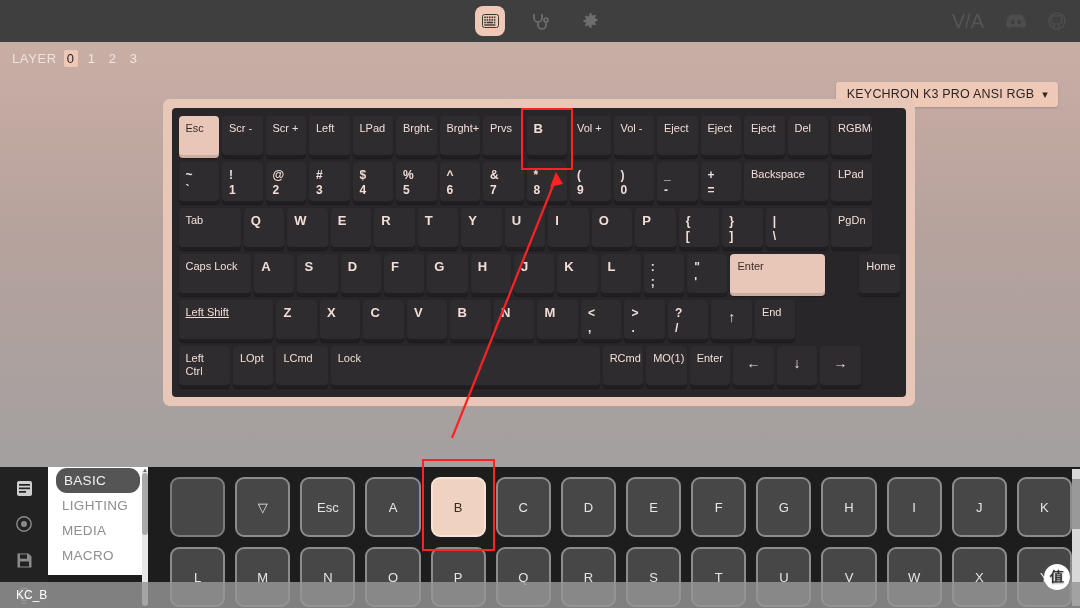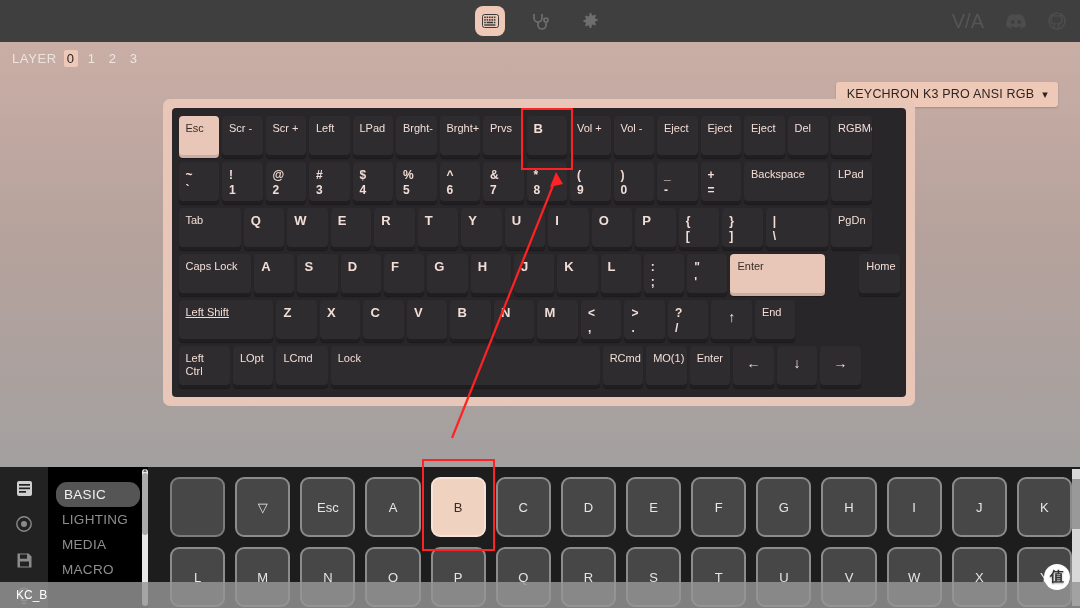--- a/index.html
+++ b/index.html
@@ -115,23 +115,23 @@
     background:#1d1d1d;
   }
   .iconrail {
     position:absolute; left:0; top:0; width:48px; height:141px;
     background:#222;
     display:flex; flex-direction:column; align-items:center; padding-top:10px; gap:14px;
   }
   .rail-ico { width:24px; height:24px; color:#cfcfcf; display:flex; align-items:center; justify-content:center; }
   .rail-ico.dim { color:#8b8b8b; }
   .catlist {
-    position:absolute; left:48px; top:0; width:100px; height:141px;
-    background:#000000;
-    padding-top:15px;
+    position:absolute; left:48px; top:0; width:100px; height:108px;
+    background:#ffffff;
+    padding-top:1px;
   }
   .cat {
     font-size:13.5px; color:#8e8e8e; padding:5px 0 5px 14px; letter-spacing:0.3px;
   }
   .cat.sel {
     color:#f2f2f2; background:#555; border-radius:11px;
     margin:0 8px 0 8px; padding-left:8px;
   }
   .catscroll {
     position:absolute; left:142px; top:2px; width:6px; height:137px; background:#e7e7e7; border-radius:3px;

